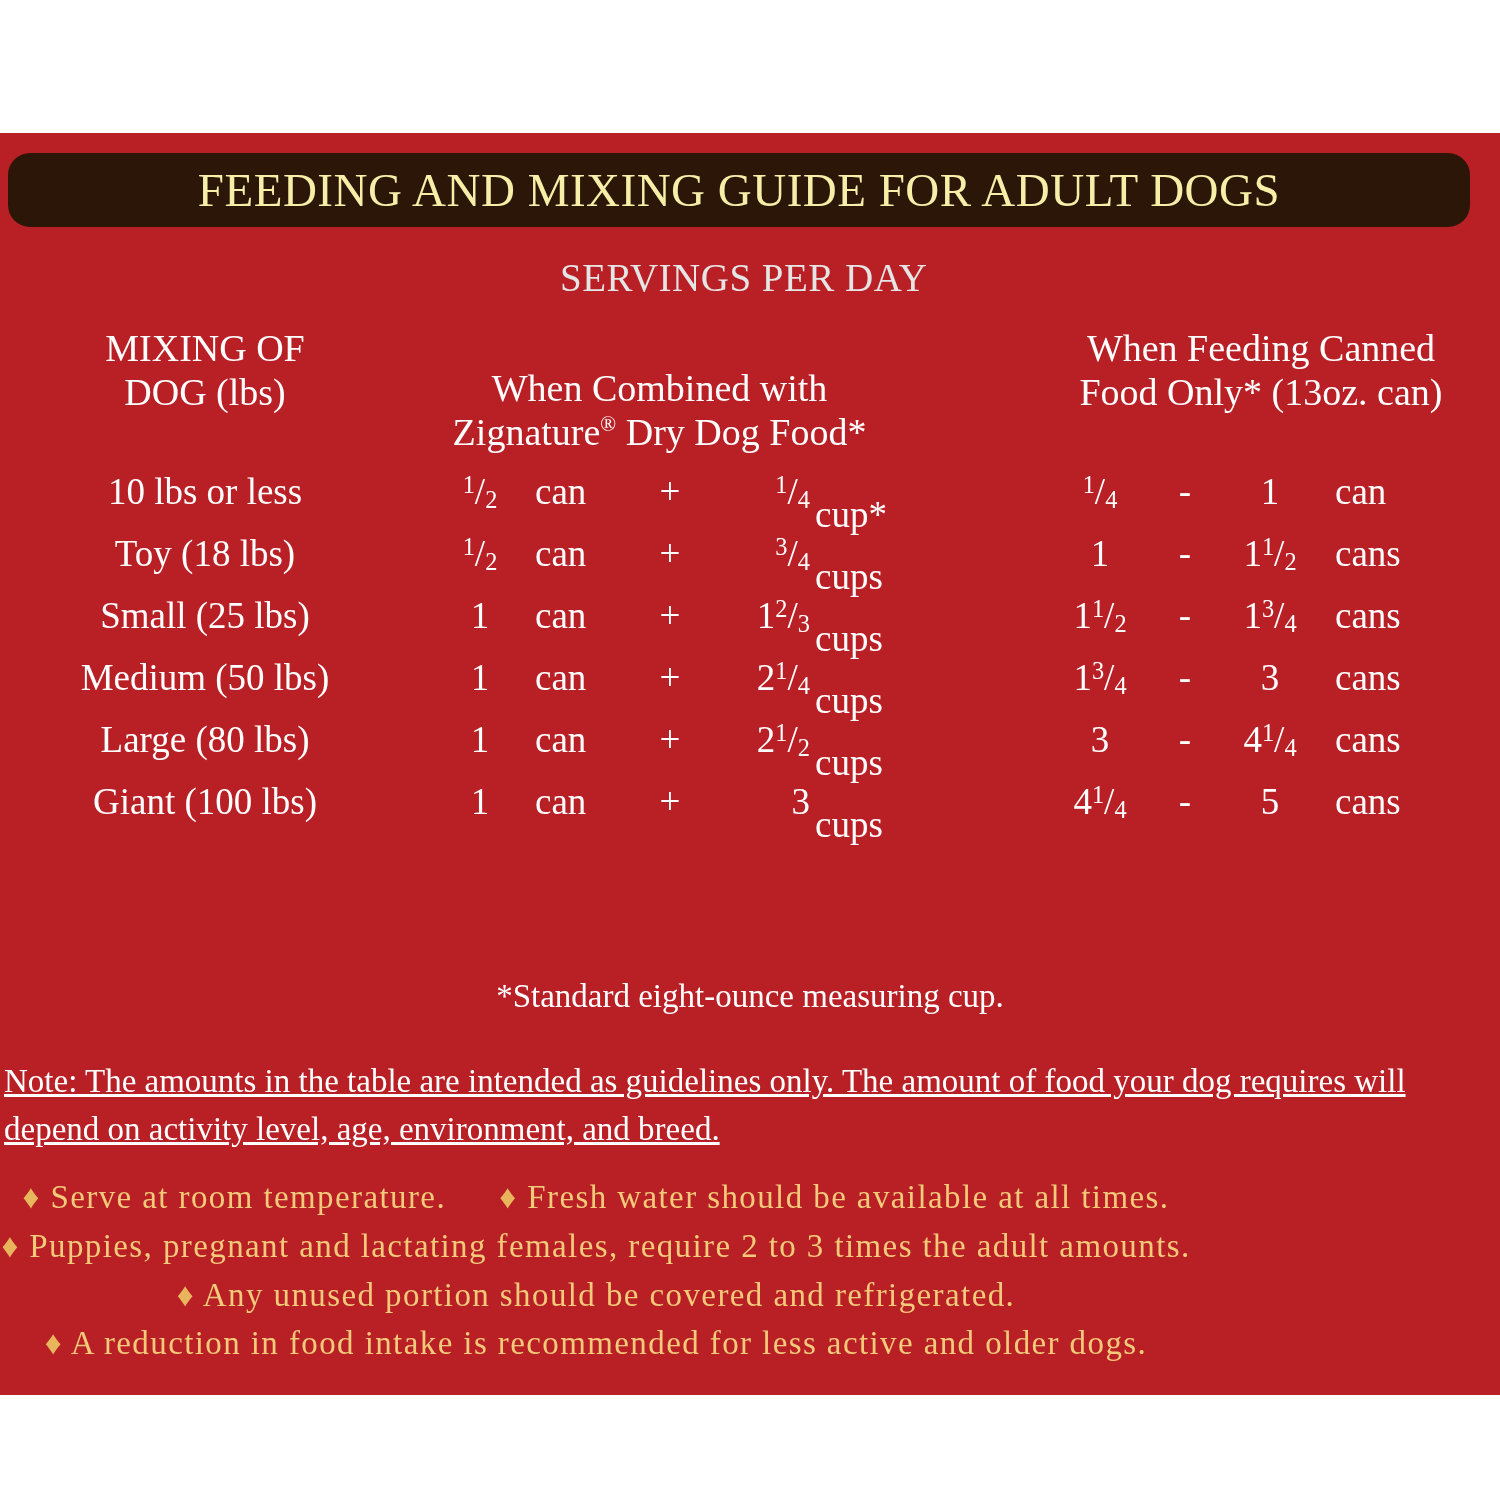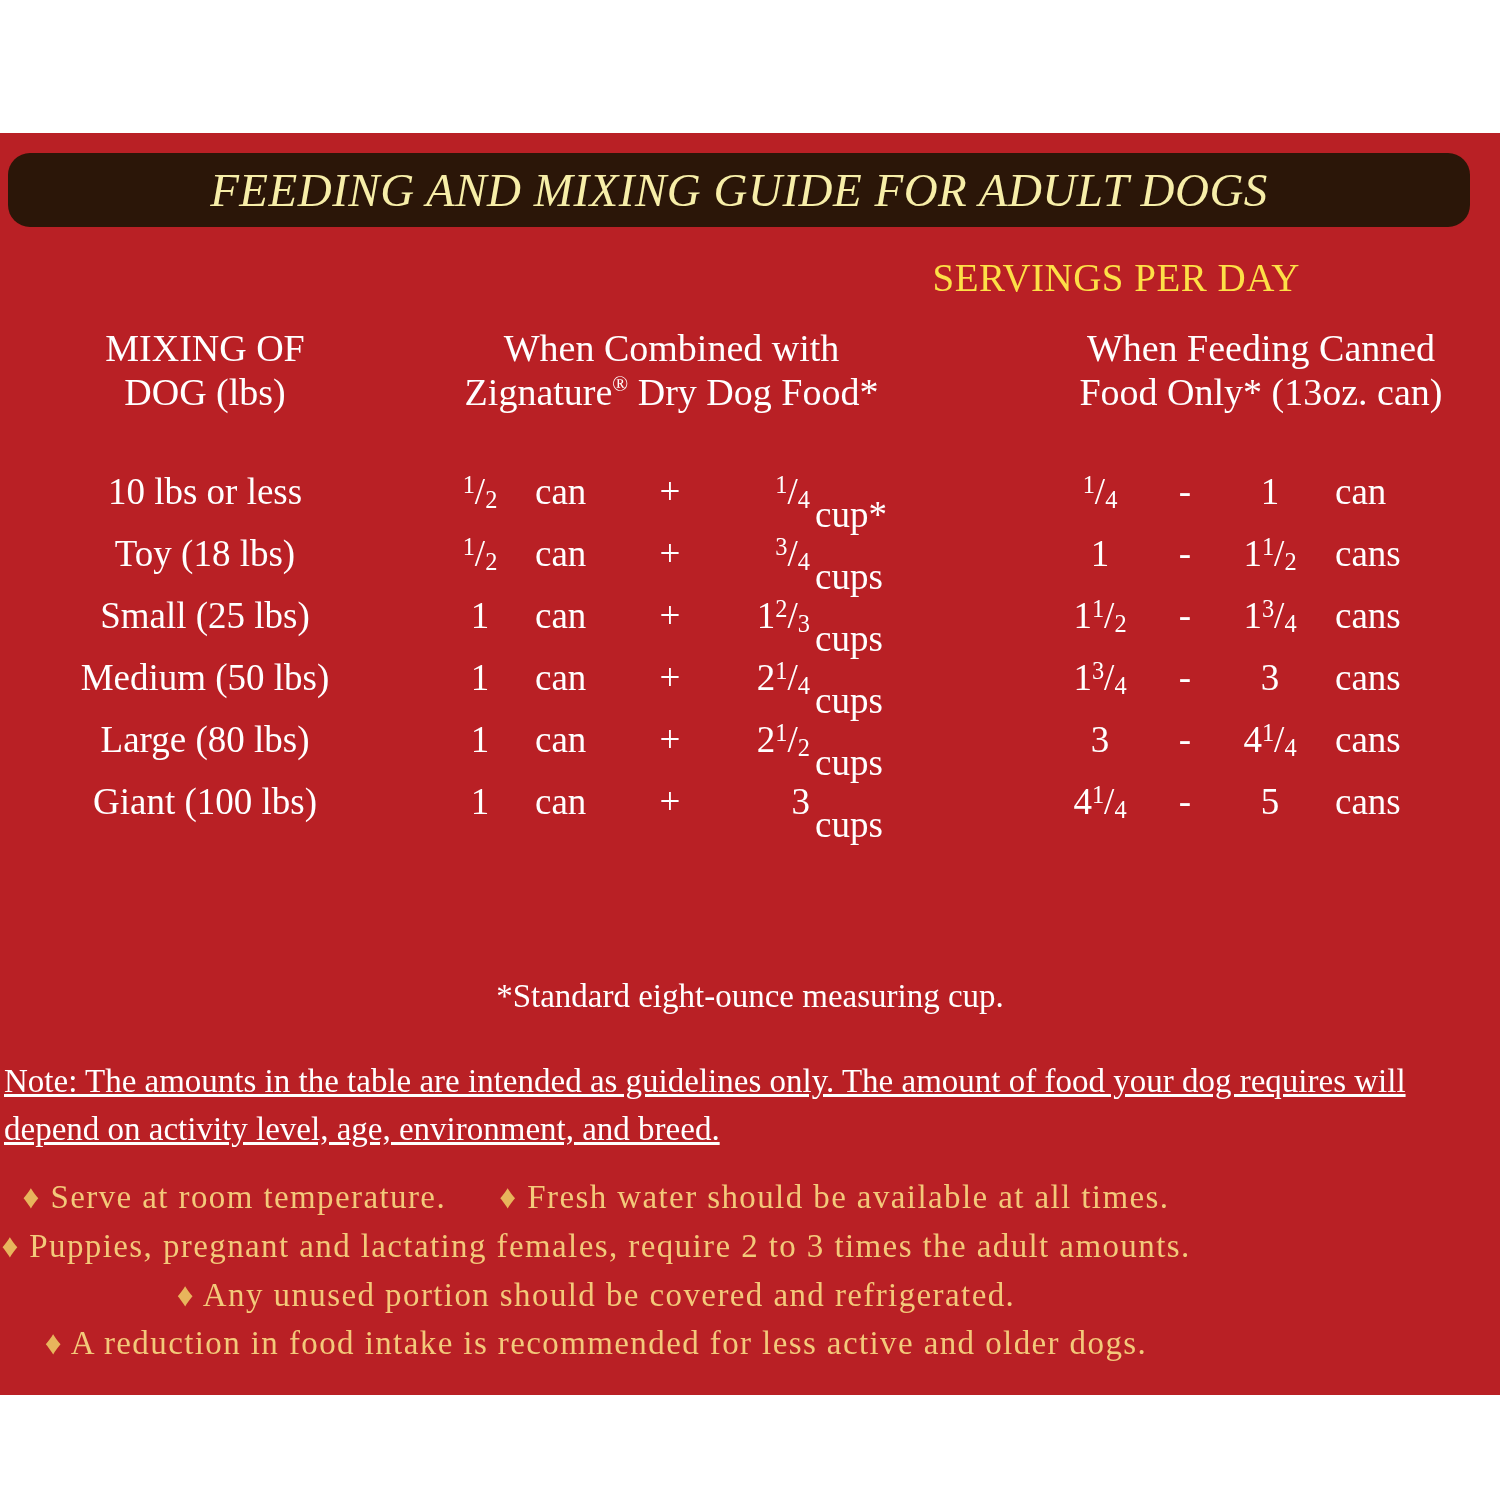--- a/index.html
+++ b/index.html
@@ -27,51 +27,50 @@
     position: absolute;
     left: 8px;
     top: 20px;
     width: 1462px;
     height: 74px;
     background: #2b1608;
     border-radius: 22px;
     display: flex;
     align-items: center;
     justify-content: center;
-    font-style: italic;
   }
   .title-text {
     font-family: "Liberation Serif", serif;
     font-size: 47px;
     letter-spacing: 0.5px;
     color: #f7eea8;
     white-space: nowrap;
   }
   
   .servings {
     position: absolute;
     top: 122px;
     left: 560px;
     width: 740px;
-    text-align: right;
+    text-align: left;
     font-size: 39px;
-    color: #fde047;
+    color: #e5e5e5;
     letter-spacing: 0.5px;
   }
   
   .hdr {
     position: absolute;
     top: 193px;
     font-size: 38px;
     line-height: 1.17;
     text-align: center;
     color: #ffffff;
   }
   .hdr-weight { left: 25px;  width: 360px; }
-  .hdr-comb   { left: 389px; width: 565px; }
+  .hdr-comb   { left: 377px; width: 565px; margin-top: 40px; }
   .hdr-canned { left: 996px; width: 530px; }
   .hdr sup { font-size: 0.55em; vertical-align: super; }
 
   
   .table {
     position: absolute;
     top: 337px;
     left: 0;
     width: 1500px;
   }

